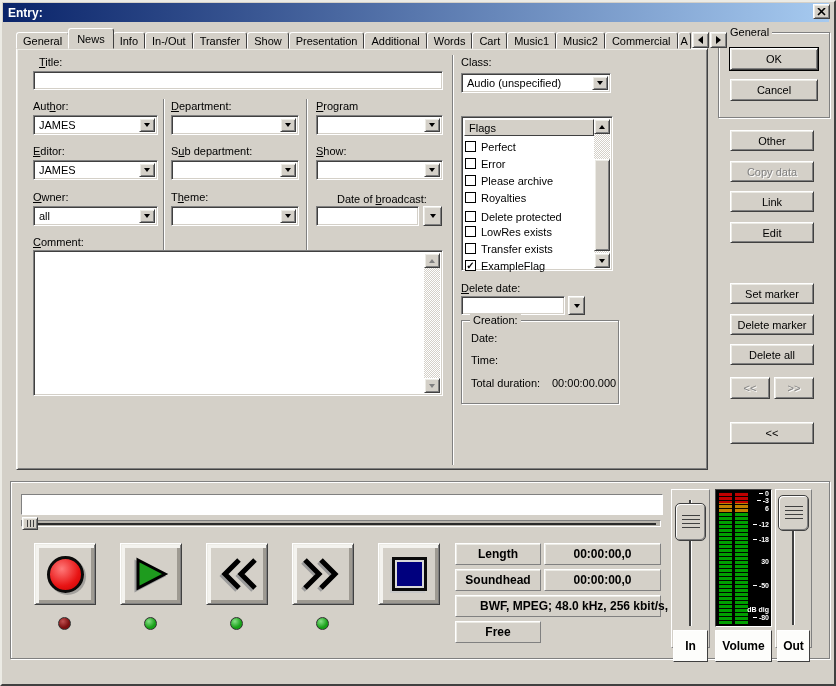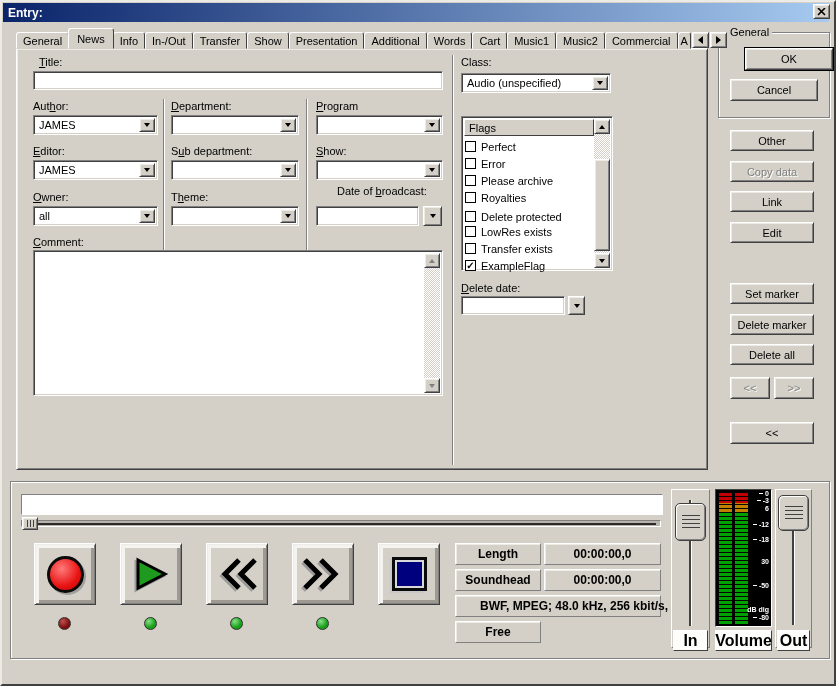--- a/index.html
+++ b/index.html
@@ -37,21 +37,21 @@
   .combo .val{position:absolute;left:5px;top:50%;transform:translateY(-50%);font-size:11px;white-space:nowrap;}
   .combo .dd,.dd-btn{position:absolute;background:var(--window-bg);border:1px solid;border-color:#fff #404040 #404040 #fff;
     box-shadow:inset 1px 1px 0 #ecebe5,inset -1px -1px 0 #808080;display:flex;align-items:center;justify-content:center;}
   .combo .dd{right:2px;top:2px;bottom:2px;width:16px;}
   .tri-down{width:0;height:0;border:3px solid transparent;border-top:4px solid #000;margin-top:3px;}
   .tri-up{width:0;height:0;border:3px solid transparent;border-bottom:4px solid #000;margin-bottom:3px;}
   
   .btn{position:absolute;background:var(--window-bg);border:1px solid;border-color:#fff #404040 #404040 #fff;
     box-shadow:inset 1px 1px 0 #ecebe5,inset -1px -1px 0 #808080;font-size:11px;color:#000;
     display:flex;align-items:center;justify-content:center;padding:0;}
-  .btn.default{box-shadow:0 0 0 1px #000,inset 1px 1px 0 #ecebe5,inset -1px -1px 0 #808080;margin-left:15px;}
+  .btn.default{box-shadow:0 0 0 1px #000,inset 1px 1px 0 #ecebe5,inset -1px -1px 0 #808080;}
   .btn.disabled{color:#808080;text-shadow:1px 1px 0 #fff;}
   .groupbox{position:absolute;border:1px solid #808080;box-shadow:inset 1px 1px 0 #fff,1px 1px 0 #fff;}
   .gb-title{position:absolute;top:-7px;left:8px;background:var(--window-bg);padding:0 3px;font-size:11px;}
   
   .flags{position:absolute;background:#fff;border:1px solid;border-color:#808080 #fff #fff #808080;
     box-shadow:inset 1px 1px 0 #404040,inset -1px -1px 0 #d4d0c8;}
   .flags-header{position:absolute;left:2px;top:2px;right:18px;height:17px;background:var(--window-bg);
     border:1px solid;border-color:#fff #404040 #404040 #fff;font-size:11px;display:flex;align-items:center;padding-left:4px;}
   .flag-row{position:absolute;left:3px;height:17px;display:flex;align-items:center;gap:5px;}
   .checkbox{width:11px;height:11px;background:#fff;border:1px solid #000;display:flex;align-items:center;justify-content:center;
@@ -96,22 +96,22 @@
   .info-box{position:absolute;height:22px;background:var(--window-bg);border:1px solid;
     border-color:#fff #808080 #808080 #fff;box-shadow:inset 1px 1px 0 #ecebe5;
     display:flex;align-items:center;justify-content:center;font-size:12px;font-weight:bold;white-space:nowrap;}
   
   .fader-col{position:absolute;top:7px;height:159px;background:var(--window-bg);
     border:1px solid;border-color:#fff #808080 #808080 #fff;}
   .fader-track{position:absolute;width:3px;background:linear-gradient(90deg,#404040 0 2px,#fff 2px);}
   .fader-thumb{position:absolute;width:31px;background:var(--window-bg);border:1px solid #404040;border-radius:5px;
     box-shadow:inset 1px 1px 0 #fff,inset -1px -1px 0 #808080;display:flex;align-items:center;justify-content:center;}
   .grip-h{width:18px;height:15px;background:repeating-linear-gradient(180deg,#404040 0 1px,transparent 1px 4px);}
-  .meter-label{position:absolute;height:21px;background:#fdfdfb;border:1px solid;border-color:#fff #404040 #404040 #fff;
-    display:flex;align-items:center;justify-content:center;font-size:16px;font-weight:bold;}
+  .meter-label{position:absolute;height:32px;background:#fdfdfb;border:1px solid;border-color:#fff #404040 #404040 #fff;
+    display:flex;align-items:center;justify-content:center;font-size:12px;font-weight:bold;}
   .vol-box{position:absolute;left:704px;top:7px;width:57px;height:138px;background:#000;
     border:1px solid;border-color:#404040 #fff #fff #404040;}
   .led-col{position:absolute;top:2px;bottom:2px;width:13px;
     background:
       repeating-linear-gradient(to bottom,rgba(0,0,0,.95) 0 1px,transparent 1px 4px),
       linear-gradient(to bottom,var(--meter-red,#c00000) 0 8%,var(--meter-amber,#c08000) 8% 15%,var(--meter-green,#00a000) 15% 100%);}
   .scale-row{position:absolute;right:2px;height:7px;display:flex;align-items:center;gap:2px;
     color:#fff;font-size:7px;font-weight:bold;line-height:7px;}
   .scale-tick{width:4px;height:1px;background:#fff;}
   .x-icon{display:block;}
@@ -221,21 +221,21 @@
           <span class="tri-down"></span>
         </span>
     </div>
     <div class="lbl" style="left:299px;top:96px;"><u>S</u>how:</div>
     <div class="combo" style="left:299px;top:111px;width:127px;height:20px;">
       <span class="val"></span>
       <span class="dd">
           <span class="tri-down"></span>
         </span>
     </div>
-    <div class="lbl" style="left:299px;top:136px;padding-left:21px;">Date of <u>b</u>roadcast:</div>
+    <div class="lbl" style="left:299px;top:144px;padding-left:21px;">Date of <u>b</u>roadcast:</div>
     <div class="field" style="left:299px;top:157px;width:103px;height:20px;"><span class="val"></span></div>
     <button class="dd-btn" style="left:406px;top:157px;width:19px;height:20px;">
         <span class="tri-down"></span>
       </button>
 
     <div class="lbl" style="left:16px;top:187px;"><u>C</u>omment:</div>
     <div class="field" style="left:16px;top:201px;width:410px;height:146px;">
       <div class="sbar">
         <button class="sb-btn" style="top:0;">
             <span class="gray-tri-up"></span>
@@ -290,20 +290,29 @@
           </button>
       </div>
     </div>
 
     <div class="lbl" style="left:444px;top:233px;"><u>D</u>elete date:</div>
     <div class="field" style="left:444px;top:247px;width:104px;height:19px;"><span class="val"></span></div>
     <button class="dd-btn" style="left:551px;top:247px;width:17px;height:19px;">
         <span class="tri-down"></span>
       </button>
 
+    <div class="groupbox" style="left:444px;top:271px;width:158px;height:84px;">
+      <span class="gb-title">Creation:</span>
+      <div class="cr-row" style="left:9px;top:11px;">Date:</div>
+      <div class="cr-row" style="left:50px;top:11px;"></div>
+      <div class="cr-row" style="left:9px;top:33px;">Time:</div>
+      <div class="cr-row" style="left:50px;top:33px;"></div>
+      <div class="cr-row" style="left:9px;top:56px;">Total duration:</div>
+      <div class="cr-row" style="left:90px;top:56px;">00:00:00.000</div>
+    </div>
   </div>
 
   <div class="groupbox" style="left:716px;top:30px;width:112px;height:86px;">
     <span class="gb-title">General</span>
   </div>
   <button class="btn default" style="left:728px;top:46px;width:88px;height:22px;">OK</button>
   <button class="btn" style="left:728px;top:77px;width:88px;height:22px;">Cancel</button>
 
   <button class="btn" style="left:728px;top:128px;width:84px;height:21px;">Other</button>
   <button class="btn disabled" style="left:728px;top:159px;width:84px;height:21px;">Copy data</button>

